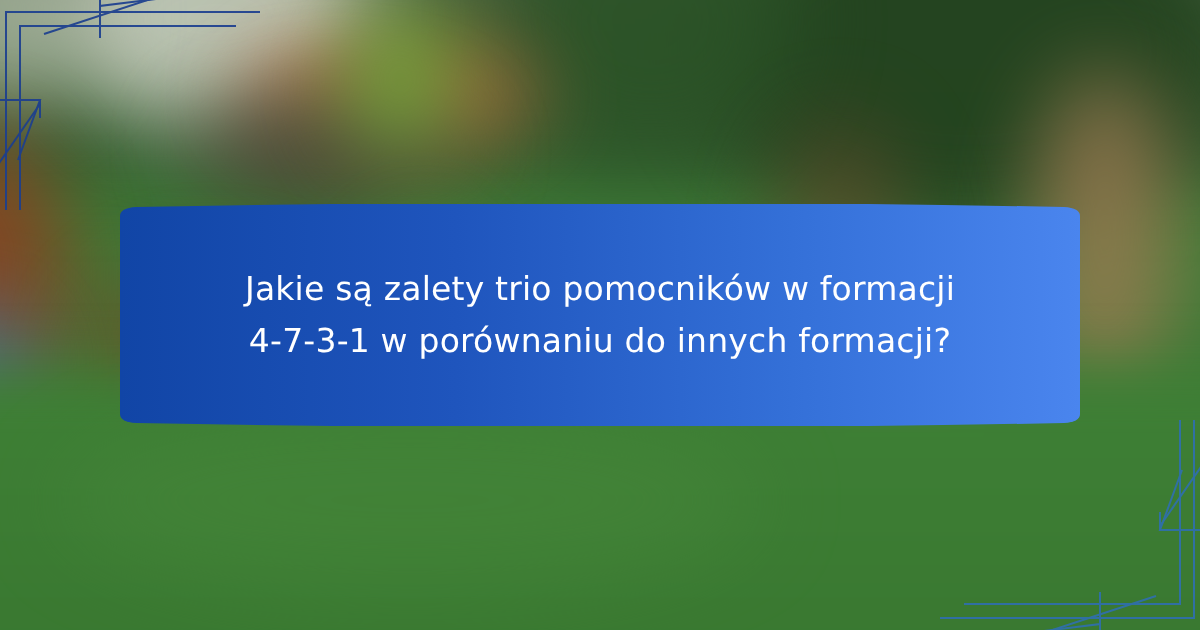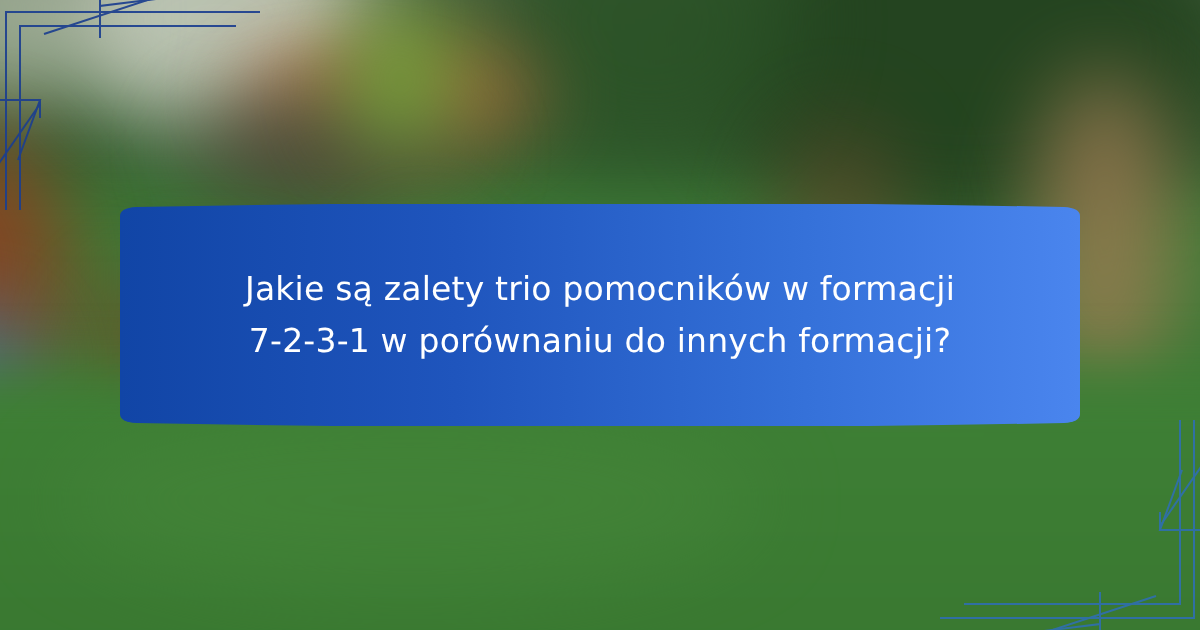--- a/index.html
+++ b/index.html
@@ -171,17 +171,17 @@
                Q 980 4 980 12
                L 980 210
                Q 980 218 964 219
                Q 500 228 36 219
                Q 20 218 20 210
                Z" fill="url(#bannerGrad)"></path>
     </svg>
 
     <div id="banner-text">
       <span class="ln">Jakie są zalety trio pomocników w formacji</span>
-      <span class="ln">7-2-3-1 w porównaniu do innych formacji?</span>
+      <span class="ln">4-7-3-1 w porównaniu do innych formacji?</span>
     </div>
   </div>
 
 </div>
 
 </body></html>

